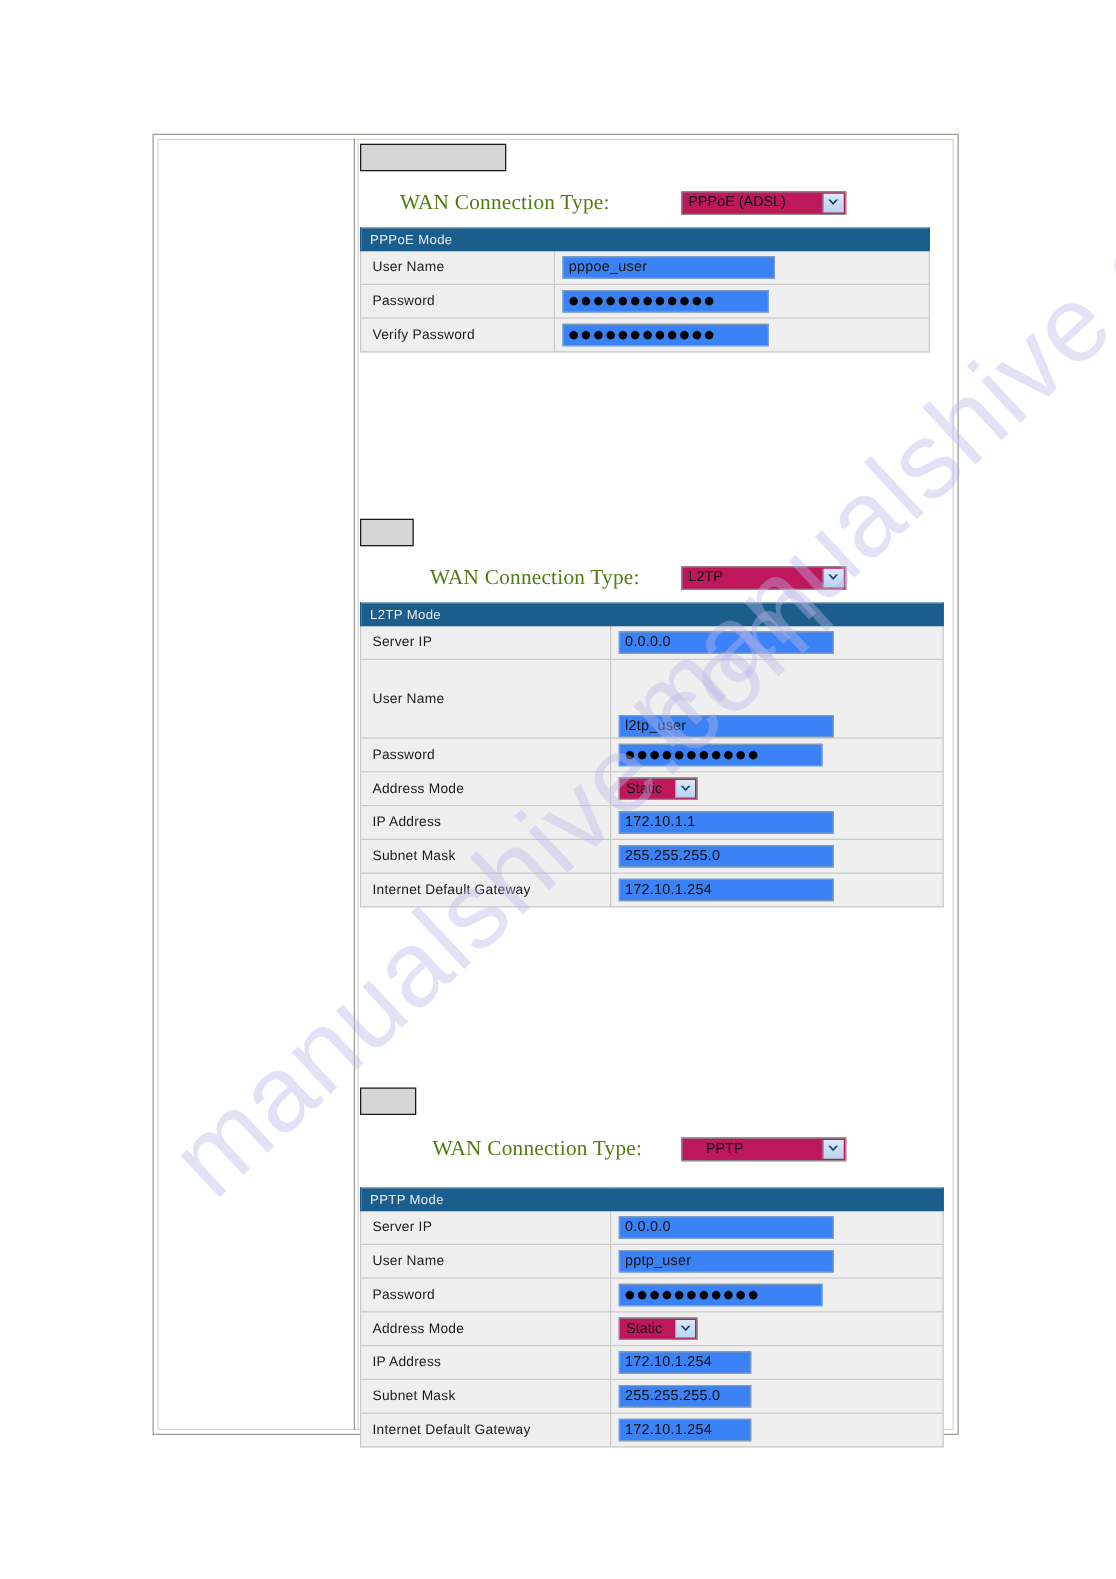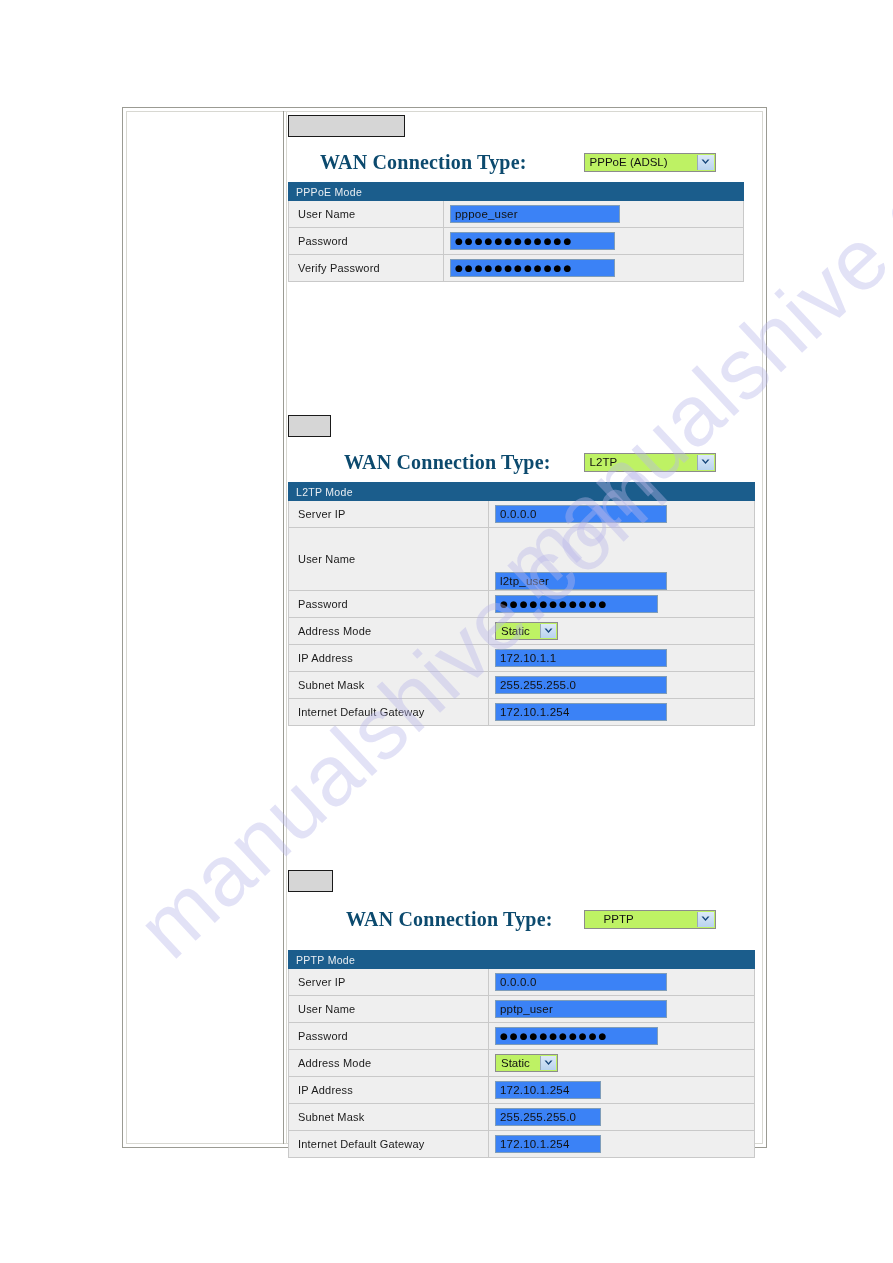--- a/index.html
+++ b/index.html
@@ -96,31 +96,31 @@
   }
 
   
   .wan-row {
     display: flex;
     align-items: center;
     height: 30px;
   }
   .wan-label {
     font-family: "Liberation Serif", serif;
-    font-weight: bold;
-    font-size: 20px;
-    color: #0c4a6e;
+    font-weight: normal;
+    font-size: 17px;
+    color: #4d7c0f;
     letter-spacing: .2px;
   }
   .ddl {
     position: relative;
     box-sizing: border-box;
     height: 19px;
     border: 1px solid #8c8c8c;
-    background: #bef264;
+    background: #be185d;
     display: flex;
     align-items: center;
     padding-left: 5px;
     font-size: 11.5px;
     color: #111;
     font-family: "Liberation Sans", sans-serif;
   }
   .ddl .arrow-btn {
     position: absolute;
     right: 1px; top: 1px; bottom: 1px;

